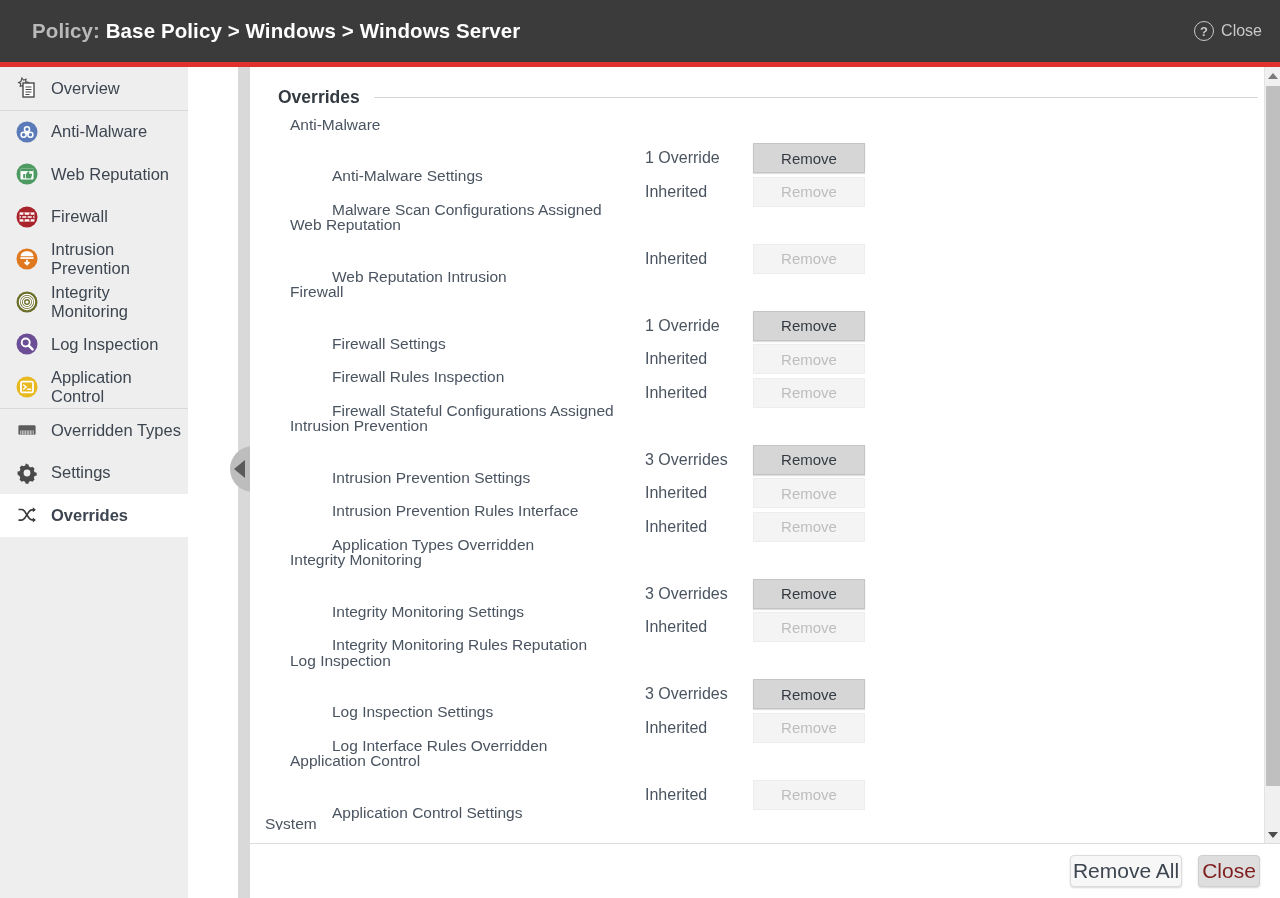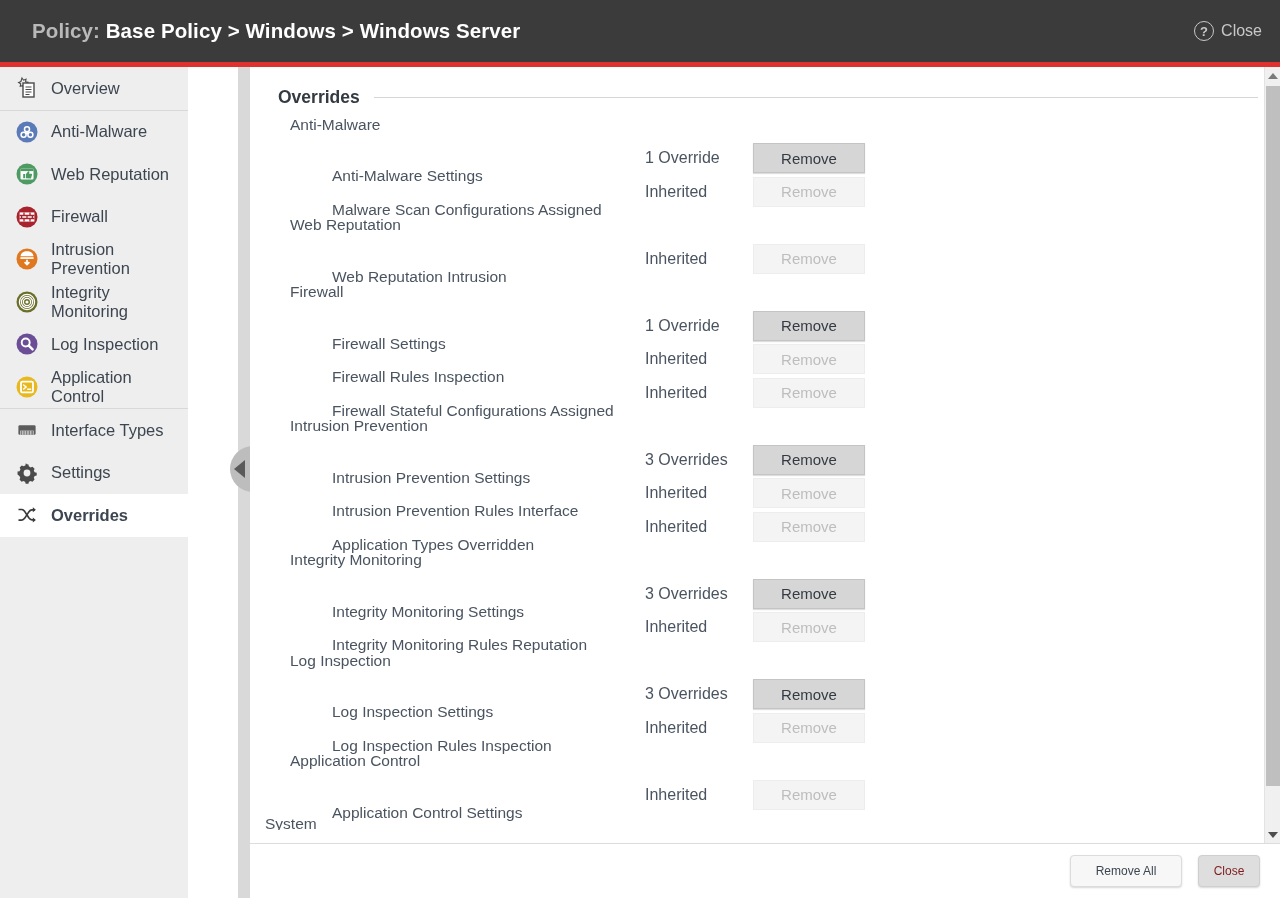--- a/index.html
+++ b/index.html
@@ -227,21 +227,21 @@
   }
   .footer {
     position: absolute; top: 777px; left: 0;
     width: 1030px; height: 54px;
     background: #ffffff;
     display: flex; align-items: center; justify-content: flex-end;
     padding-right: 20px; gap: 16px;
   }
   .fbtn {
     height: 32px; border-radius: 4px;
-    font-size: 12px;
+    font-size: 21px;
     display: flex; align-items: center; justify-content: center;
     cursor: pointer;
     box-shadow: 0 1px 2px rgba(0,0,0,.16);
   }
   .fbtn.light {
     width: 112px;
     background: #f7f7f7; color: #3d4650; border: 1px solid #dcdcdc;
   }
   .fbtn.dark {
     width: 62px;
@@ -357,21 +357,21 @@
       </div>
       <div class="side-sep"></div>
       <div class="side-item">
         <span class="ico">
           <svg width="24" height="24" viewBox="0 0 24 24">
             <rect x="3.4" y="7.2" width="17.2" height="9.6" rx="1.3" fill="#5c5c5c"></rect>
             <rect x="5.4" y="12.6" width="13.2" height="4.2" fill="#f0f0f0"></rect>
             <path d="M6.6 12.6v4.2M8.2 12.6v4.2M9.8 12.6v4.2M11.4 12.6v4.2M13 12.6v4.2M14.6 12.6v4.2M16.2 12.6v4.2M17.6 12.6v4.2" stroke="#5c5c5c" stroke-width=".85"></path>
           </svg>
         </span>
-        <span>Interface Types</span>
+        <span>Overridden Types</span>
       </div>
       <div class="side-item">
         <span class="ico">
           <svg width="24" height="24" viewBox="0 0 24 24">
             <path d="M12 2.6l1.5.3.5 2.2c.6.2 1.2.5 1.7.9l2.1-.8 1.1 1.1 1.1 1.1-.8 2.1c.4.5.7 1.1.9 1.7l2.2.5v3l-2.2.5c-.2.6-.5 1.2-.9 1.7l.8 2.1-2.2 2.2-2.1-.8c-.5.4-1.1.7-1.7.9l-.5 2.2h-3l-.5-2.2c-.6-.2-1.2-.5-1.7-.9l-2.1.8-2.2-2.2.8-2.1c-.4-.5-.7-1.1-.9-1.7L1.9 13.5v-3l2.2-.5c.2-.6.5-1.2.9-1.7l-.8-2.1 2.2-2.2 2.1.8c.5-.4 1.1-.7 1.7-.9l.5-2.2z" fill="#4a4a4a" transform="scale(.94) translate(.8 .8)"></path>
             <circle cx="12" cy="12" r="3.4" fill="#eeeeee"></circle>
           </svg>
         </span>
         <span>Settings</span>
       </div>
@@ -484,21 +484,21 @@
           </div>
           <div class="grp-title">Log Inspection</div>
           <div class="row">
             <span class="rname">Log Inspection Settings</span>
             <span class="rstate">3 Overrides</span>
             <span class="rbtnwrap">
               <span class="btn enabled">Remove</span>
             </span>
           </div>
           <div class="row">
-            <span class="rname">Log Inspection Rules Inspection</span>
+            <span class="rname">Log Interface Rules Overridden</span>
             <span class="rstate">Inherited</span>
             <span class="rbtnwrap">
               <span class="btn disabled">Remove</span>
             </span>
           </div>
           <div class="grp-title">Application Control</div>
           <div class="row">
             <span class="rname">Application Control Settings</span>
             <span class="rstate">Inherited</span>
             <span class="rbtnwrap">

